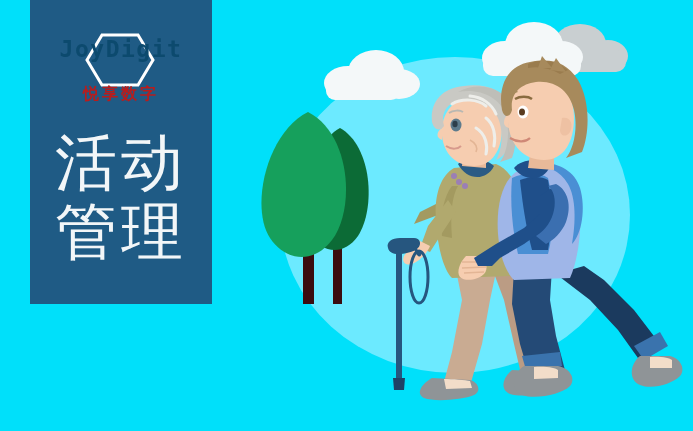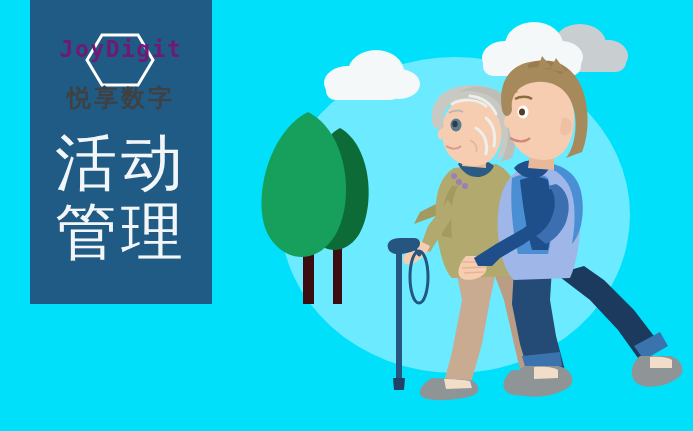--- a/index.html
+++ b/index.html
@@ -28,33 +28,33 @@
   .logo-wrap{
     position:absolute;
     left:30px;top:30px;
     width:182px;height:92px;
     z-index:7;
   }
   .logo-hex{position:absolute;left:54px;top:2px;width:72px;height:56px;}
   .logo-word{
     position:absolute;left:0;top:8px;width:182px;
     text-align:center;
-    color:#701a75;
+    color:#0c4a6e;
     font-family:"DejaVu Sans Mono","Liberation Mono",monospace;
     font-size:23px;
     font-weight:bold;
     letter-spacing:1.5px;
     line-height:1;
     white-space:nowrap;
   }
   .logo-cn{
     position:absolute;left:0;top:55px;width:182px;
     text-align:center;
-    color:#404040;
-    font-size:24px;
+    color:#b91c1c;
+    font-size:16px;
     font-weight:bold;
     letter-spacing:3px;
     line-height:1.1;
     white-space:nowrap;
   }
   .headline{
     position:absolute;
     left:30px;top:128px;
     width:182px;
     z-index:7;

